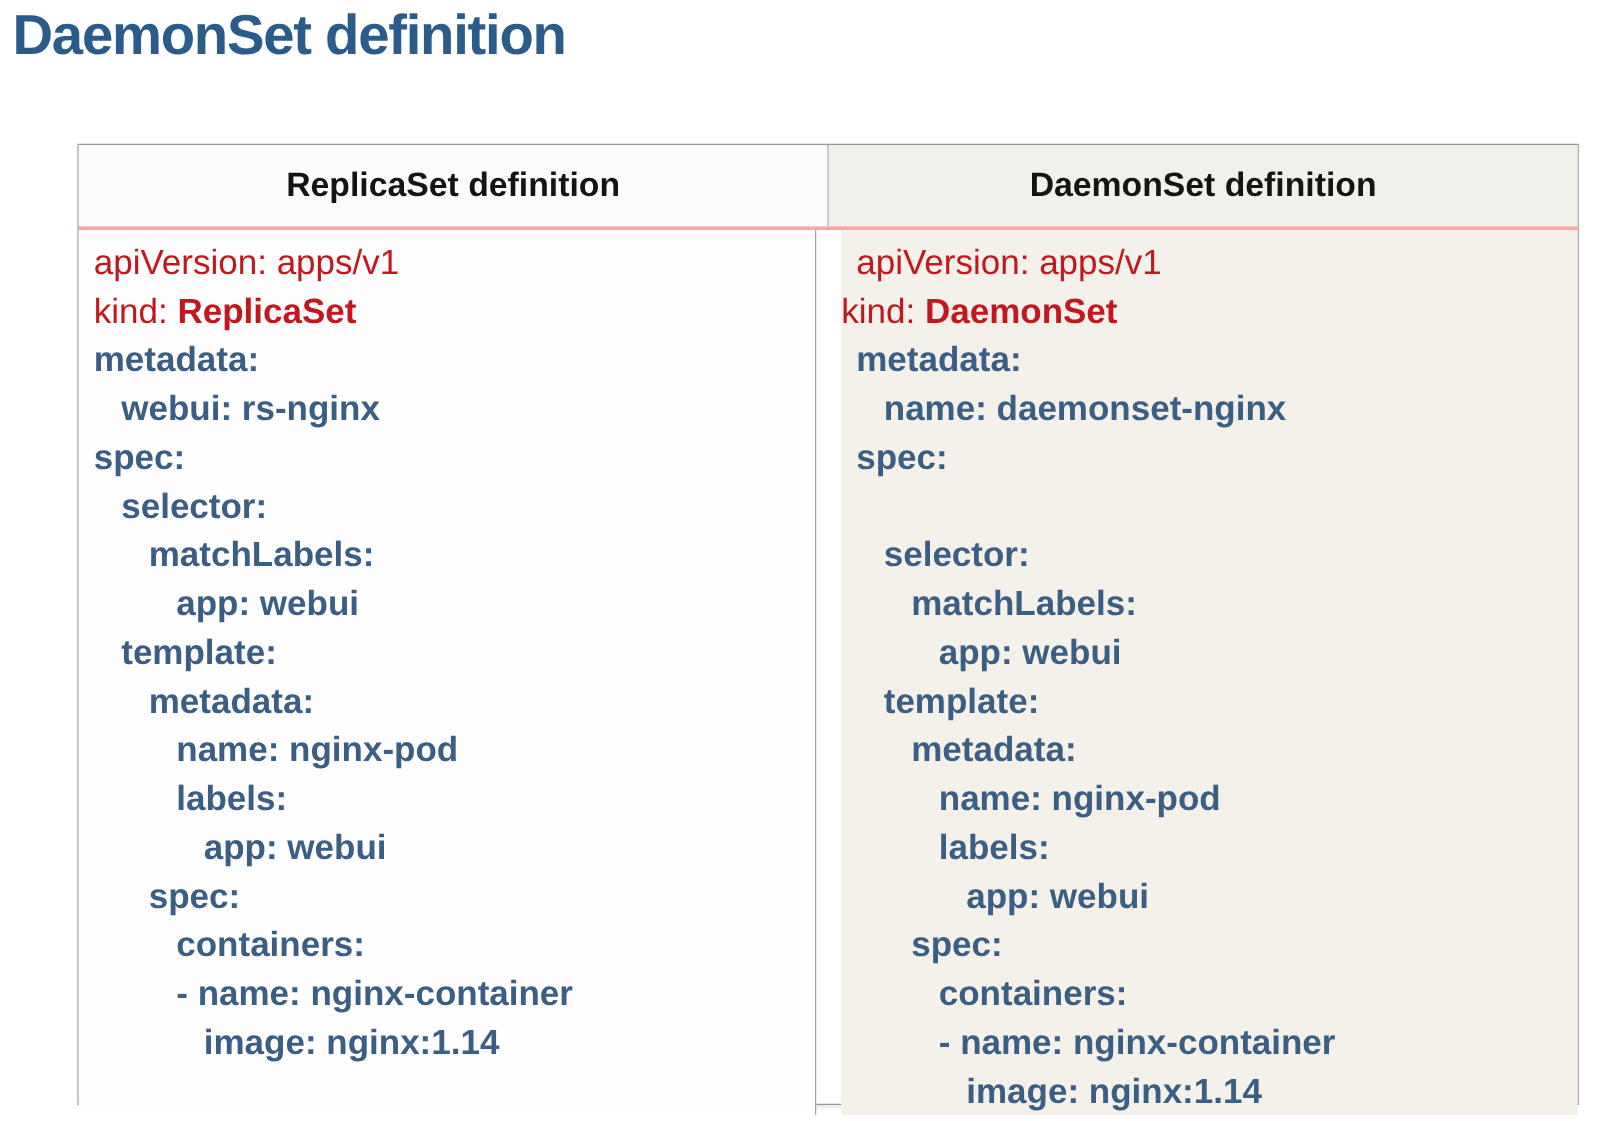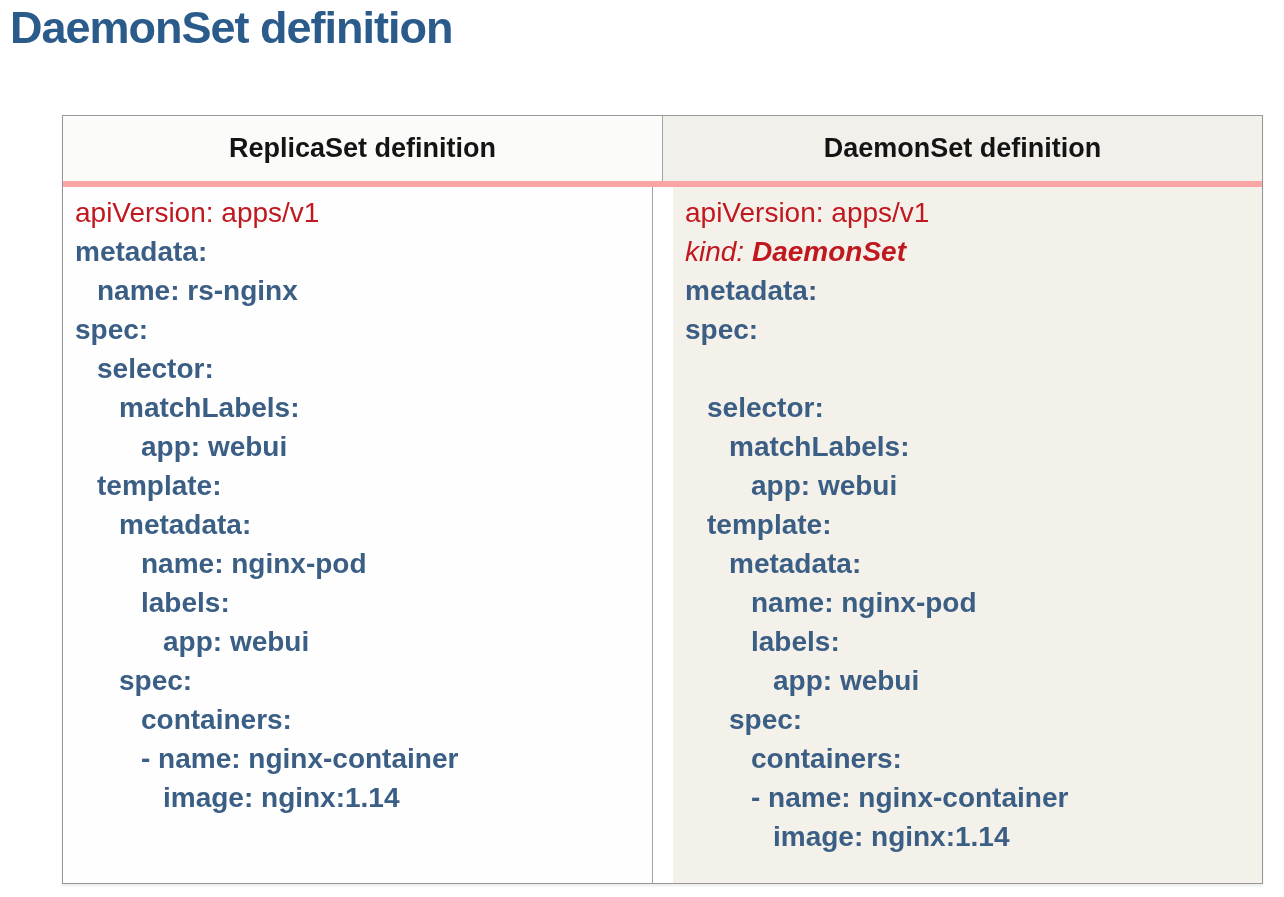--- a/index.html
+++ b/index.html
@@ -33,21 +33,21 @@
     width:1201px;height:769px;
     border:1px solid var(--border-gray);
     box-sizing:border-box;
     display:flex;
     flex-direction:column;
     box-shadow:0 2px 2px rgba(0,0,0,0.08);
   }
   .cmp-header-row{
     display:flex;
     height:65px;
-    border-bottom:6px solid #fca5a5;
+    border-bottom:3px solid #fca5a5;
     flex:0 0 auto;
   }
   .cmp-body-row{
     display:flex;
     flex:1 1 auto;
     gap:20px;
   }
   .hcell{
     flex:1 1 0;
     display:flex;
@@ -82,40 +82,42 @@
 <div class="page-title">DaemonSet definition</div>
 
 <div class="cmp-table">
   <div class="cmp-header-row">
     <div class="hcell left">ReplicaSet definition</div>
     <div class="hcell right">DaemonSet definition</div>
   </div>
   <div class="cmp-body-row">
     <div class="bcell left">
         <div class="yaml-line" style="padding-left: 12px;"><span class="seg-red">apiVersion: apps/v1</span></div>
+        <div class="yaml-line" style="padding-left: 12px;"><span class="seg-red">kind: </span><span class="seg-red-bold">ReplicaSet</span></div>
         <div class="yaml-line" style="padding-left: 12px;"><span class="seg-blue">metadata:</span></div>
-        <div class="yaml-line" style="padding-left: 34px;"><span class="seg-blue">name: rs-nginx</span></div>
+        <div class="yaml-line" style="padding-left: 34px;"><span class="seg-blue">webui: rs-nginx</span></div>
         <div class="yaml-line" style="padding-left: 12px;"><span class="seg-blue">spec:</span></div>
         <div class="yaml-line" style="padding-left: 34px;"><span class="seg-blue">selector:</span></div>
         <div class="yaml-line" style="padding-left: 56px;"><span class="seg-blue">matchLabels:</span></div>
         <div class="yaml-line" style="padding-left: 78px;"><span class="seg-blue">app: webui</span></div>
         <div class="yaml-line" style="padding-left: 34px;"><span class="seg-blue">template:</span></div>
         <div class="yaml-line" style="padding-left: 56px;"><span class="seg-blue">metadata:</span></div>
         <div class="yaml-line" style="padding-left: 78px;"><span class="seg-blue">name: nginx-pod</span></div>
         <div class="yaml-line" style="padding-left: 78px;"><span class="seg-blue">labels:</span></div>
         <div class="yaml-line" style="padding-left: 100px;"><span class="seg-blue">app: webui</span></div>
         <div class="yaml-line" style="padding-left: 56px;"><span class="seg-blue">spec:</span></div>
         <div class="yaml-line" style="padding-left: 78px;"><span class="seg-blue">containers:</span></div>
         <div class="yaml-line" style="padding-left: 78px;"><span class="seg-blue">- name: nginx-container</span></div>
         <div class="yaml-line" style="padding-left: 100px;"><span class="seg-blue">image: nginx:1.14</span></div>
       </div>
     <div class="bcell right">
         <div class="yaml-line" style="padding-left: 12px;"><span class="seg-red">apiVersion: apps/v1</span></div>
-        <div class="yaml-line" style="padding-left: 12px; font-style: italic;"><span class="seg-red">kind: </span><span class="seg-red-bold">DaemonSet</span></div>
+        <div class="yaml-line" style=""><span class="seg-red">kind: </span><span class="seg-red-bold">DaemonSet</span></div>
         <div class="yaml-line" style="padding-left: 12px;"><span class="seg-blue">metadata:</span></div>
+        <div class="yaml-line" style="padding-left: 34px;"><span class="seg-blue">name: daemonset-nginx</span></div>
         <div class="yaml-line" style="padding-left: 12px;"><span class="seg-blue">spec:</span></div>
         <div class="yaml-line" style="padding-left: 12px;">&nbsp;</div>
         <div class="yaml-line" style="padding-left: 34px;"><span class="seg-blue">selector:</span></div>
         <div class="yaml-line" style="padding-left: 56px;"><span class="seg-blue">matchLabels:</span></div>
         <div class="yaml-line" style="padding-left: 78px;"><span class="seg-blue">app: webui</span></div>
         <div class="yaml-line" style="padding-left: 34px;"><span class="seg-blue">template:</span></div>
         <div class="yaml-line" style="padding-left: 56px;"><span class="seg-blue">metadata:</span></div>
         <div class="yaml-line" style="padding-left: 78px;"><span class="seg-blue">name: nginx-pod</span></div>
         <div class="yaml-line" style="padding-left: 78px;"><span class="seg-blue">labels:</span></div>
         <div class="yaml-line" style="padding-left: 100px;"><span class="seg-blue">app: webui</span></div>

